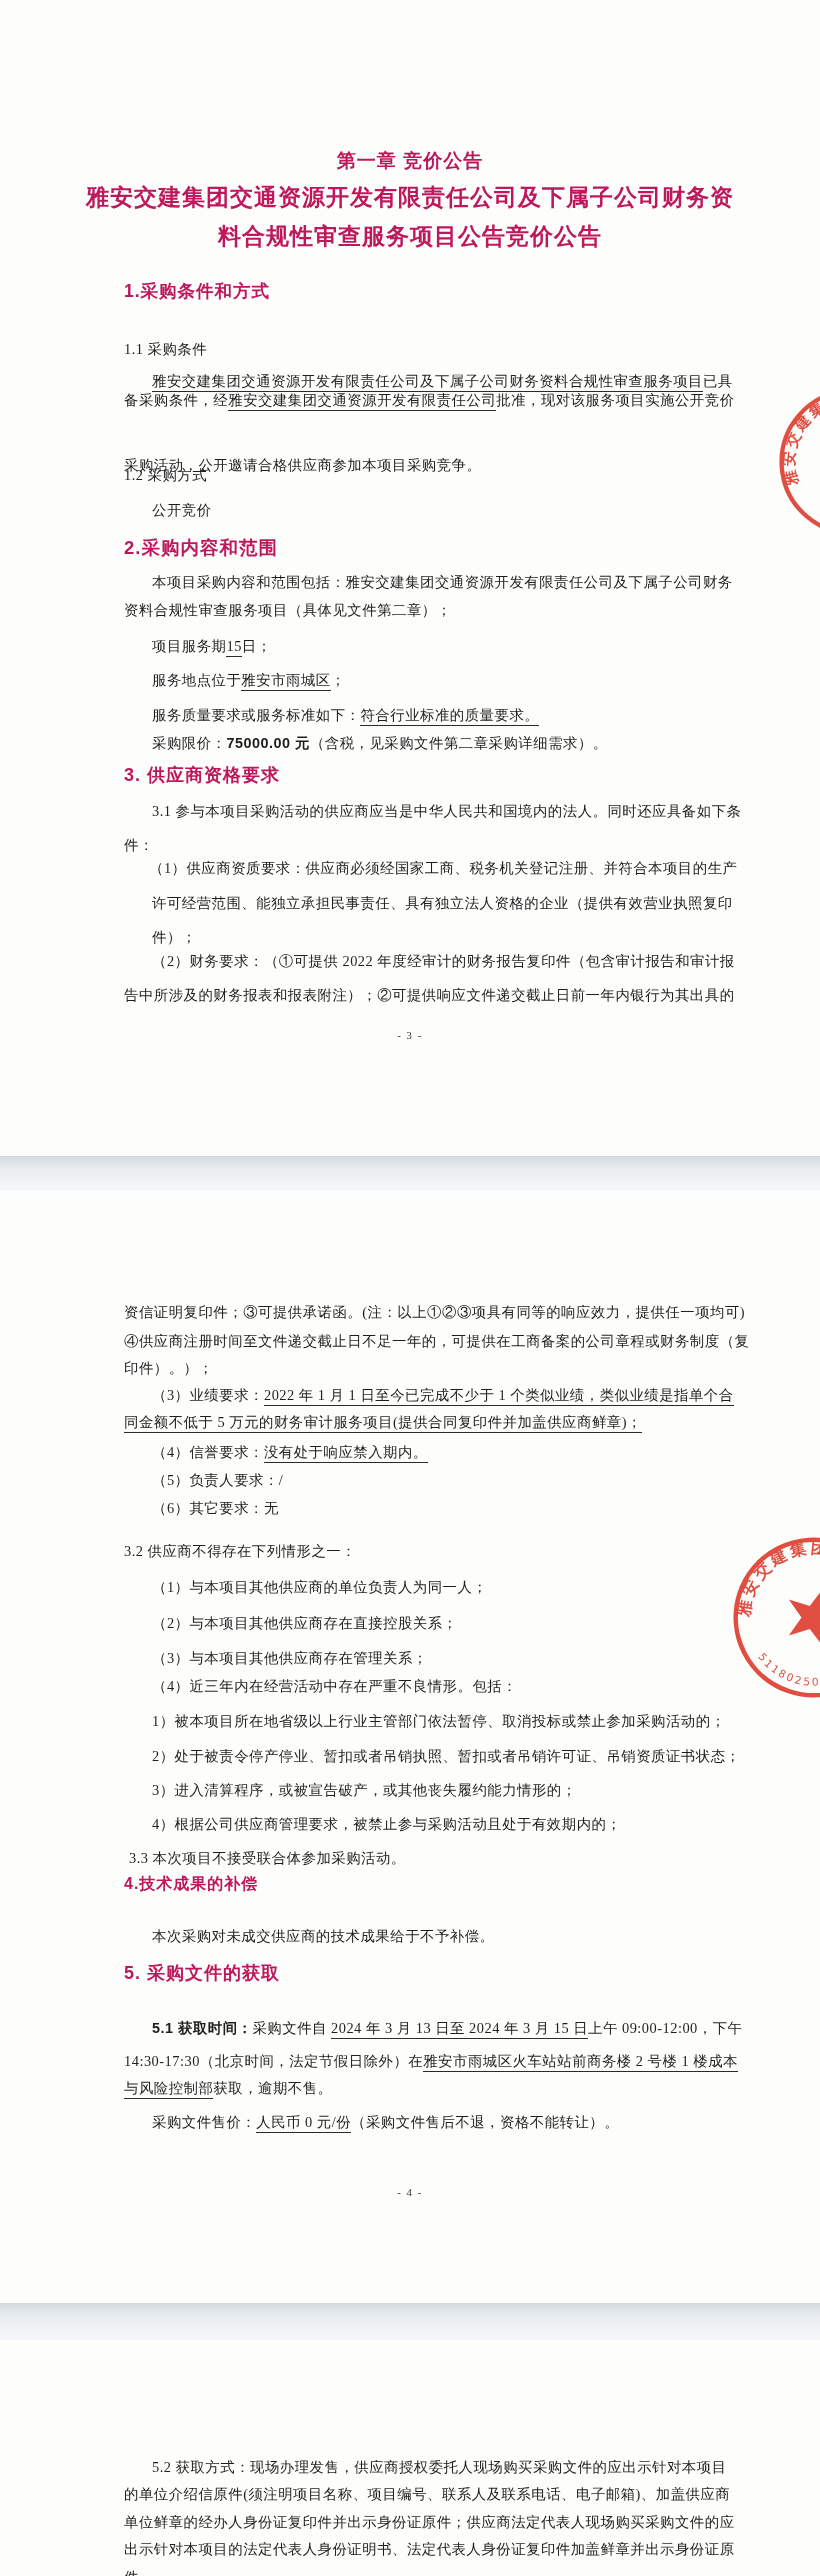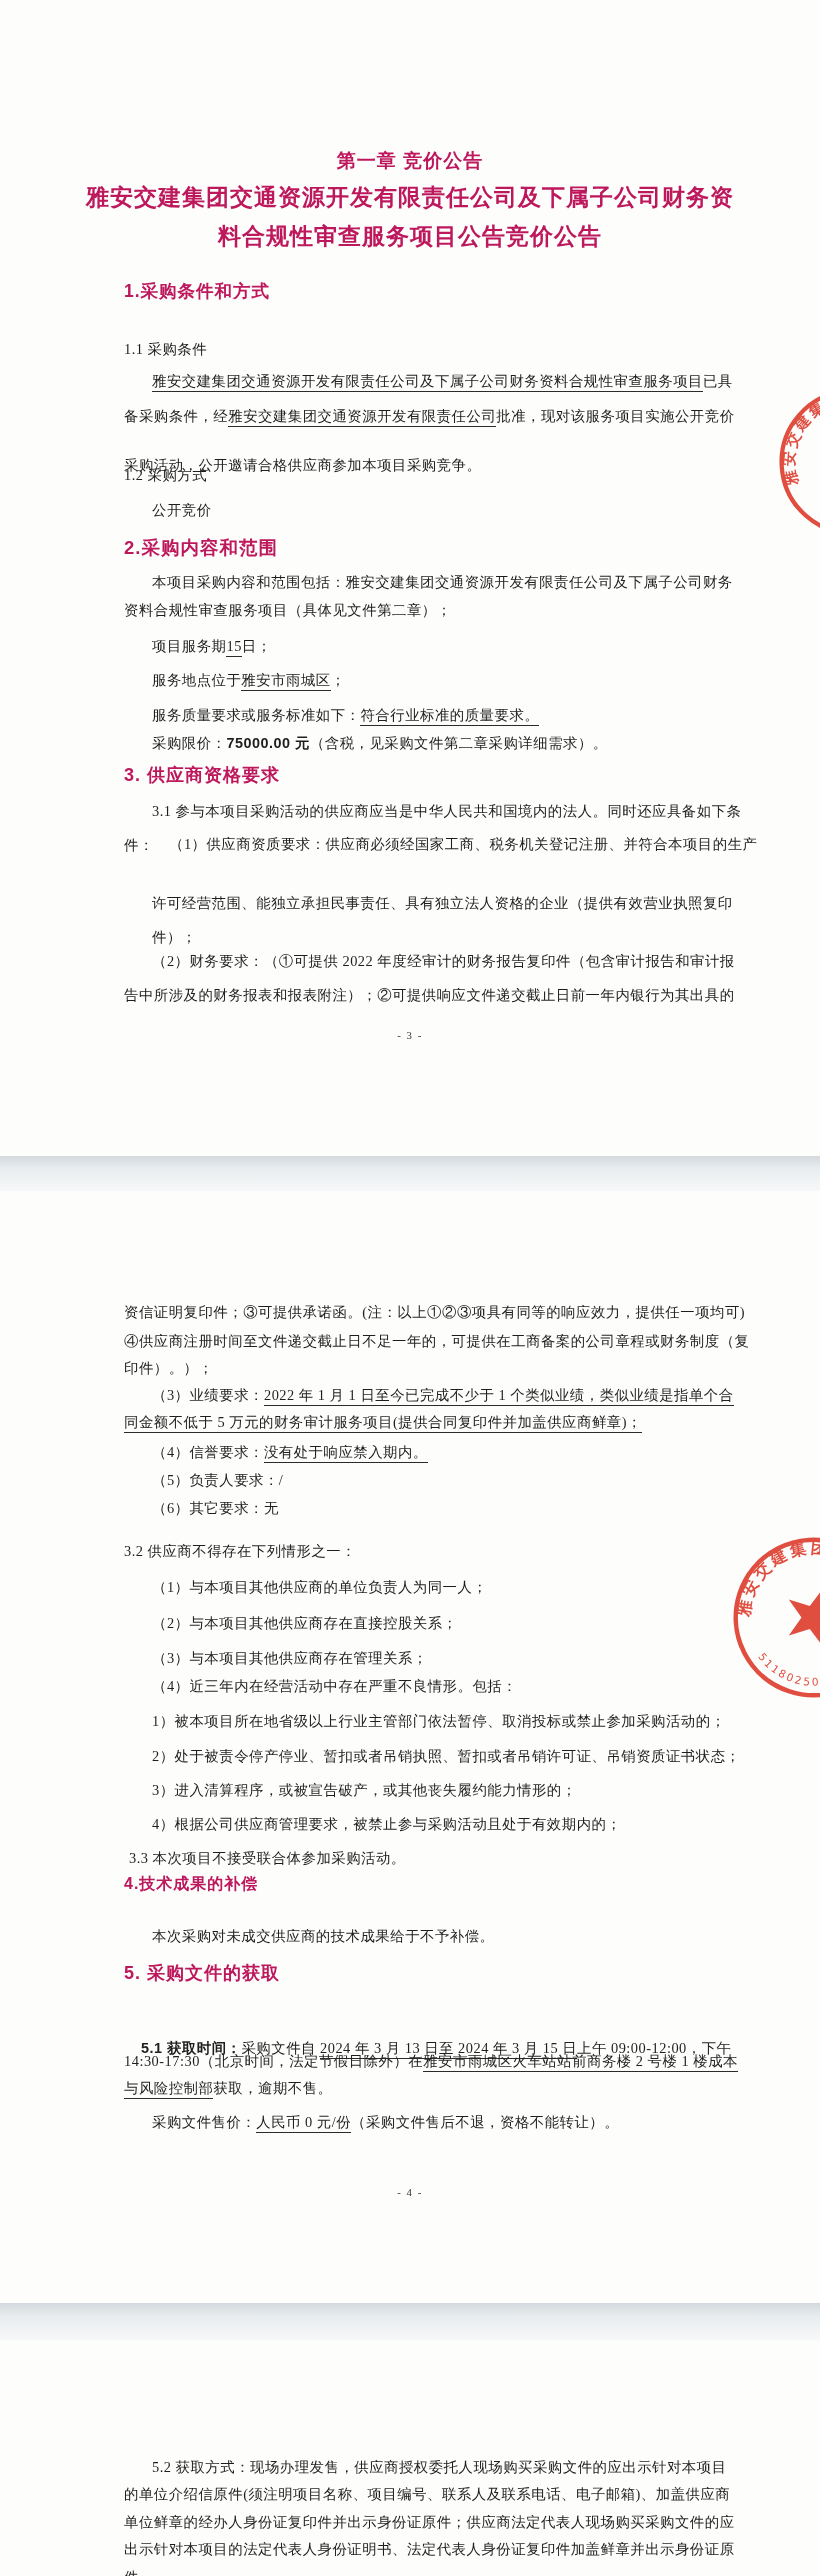--- a/index.html
+++ b/index.html
@@ -36,39 +36,39 @@
 <div id="page">
 
   <div class="line hd center" style="top:149px;font-size:19px;">第一章 竞价公告</div>
   <div class="line hd center" style="top:183px;font-size:23px;">雅安交建集团交通资源开发有限责任公司及下属子公司财务资</div>
   <div class="line hd center" style="top:222px;font-size:23px;">料合规性审查服务项目公告竞价公告</div>
 
   <div class="line hd" style="left:124px;top:281px;font-size:17.5px;">1.采购条件和方式</div>
   <div class="line" style="left:124px;top:340px;">1.1 采购条件</div>
 
   <div class="line" style="left:152px;top:372px;"><span class="u">雅安交建集团交通资源开发有限责任公司及下属子公司财务资料合规性审查服务项目</span><span>已具</span></div>
-  <div class="line" style="left:124px;top:407px;"><span>备采购条件，经</span><span class="u">雅安交建集团交通资源开发有限责任公司</span><span>批准，现对该服务项目实施公开竞价</span></div>
+  <div class="line" style="left:124px;top:391px;"><span>备采购条件，经</span><span class="u">雅安交建集团交通资源开发有限责任公司</span><span>批准，现对该服务项目实施公开竞价</span></div>
   <div class="line" style="left:124px;top:456px;text-align:right;">采购活动，公开邀请合格供应商参加本项目采购竞争。</div>
 
   <div class="line" style="left:124px;top:466px;">1.2 采购方式</div>
   <div class="line" style="left:152px;top:501px;">公开竞价</div>
 
   <div class="line hd" style="left:124px;top:536px;font-size:18.5px;">2.采购内容和范围</div>
   <div class="line" style="left:152px;top:573px;">本项目采购内容和范围包括：雅安交建集团交通资源开发有限责任公司及下属子公司财务</div>
   <div class="line" style="left:124px;top:601px;">资料合规性审查服务项目（具体见文件第二章）；</div>
 
   <div class="line" style="left:152px;top:637px;"><span>项目服务期</span><span class="u">15</span><span>日；</span></div>
   <div class="line" style="left:152px;top:671px;"><span>服务地点位于</span><span class="u">雅安市雨城区</span><span>；</span></div>
   <div class="line" style="left:152px;top:706px;"><span>服务质量要求或服务标准如下：</span><span class="u">符合行业标准的质量要求。</span></div>
   <div class="line" style="left:152px;top:734px;"><span>采购限价：</span><span class="b">75000.00 元</span><span>（含税，见采购文件第二章采购详细需求）。</span></div>
 
   <div class="line hd" style="left:124px;top:764px;font-size:18px;">3. 供应商资格要求</div>
   <div class="line" style="left:152px;top:802px;">3.1 参与本项目采购活动的供应商应当是中华人民共和国境内的法人。同时还应具备如下条</div>
   <div class="line" style="left:124px;top:836px;">件：</div>
-  <div class="line" style="left:149px;top:835px;margin-left:20px;">（1）供应商资质要求：供应商必须经国家工商、税务机关登记注册、并符合本项目的生产</div>
+  <div class="line" style="left:149px;top:859px;">（1）供应商资质要求：供应商必须经国家工商、税务机关登记注册、并符合本项目的生产</div>
   <div class="line" style="left:152px;top:894px;">许可经营范围、能独立承担民事责任、具有独立法人资格的企业（提供有效营业执照复印</div>
   <div class="line" style="left:152px;top:928px;">件）；</div>
   <div class="line" style="left:152px;top:952px;">（2）财务要求：（①可提供 2022 年度经审计的财务报告复印件（包含审计报告和审计报</div>
   <div class="line" style="left:124px;top:986px;">告中所涉及的财务报表和报表附注）；②可提供响应文件递交截止日前一年内银行为其出具的</div>
 
   <div class="line footer center" style="top:1029px;">- 3 -</div>
 
   <div class="pagebreak" style="top:1156px;height:35px;"></div>
 
   <div class="line" style="left:124px;top:1303px;">资信证明复印件；③可提供承诺函。(注：以上①②③项具有同等的响应效力，提供任一项均可)</div>
@@ -87,21 +87,21 @@
   <div class="line" style="left:152px;top:1712px;">1）被本项目所在地省级以上行业主管部门依法暂停、取消投标或禁止参加采购活动的；</div>
   <div class="line" style="left:152px;top:1747px;">2）处于被责令停产停业、暂扣或者吊销执照、暂扣或者吊销许可证、吊销资质证书状态；</div>
   <div class="line" style="left:152px;top:1781px;">3）进入清算程序，或被宣告破产，或其他丧失履约能力情形的；</div>
   <div class="line" style="left:152px;top:1815px;">4）根据公司供应商管理要求，被禁止参与采购活动且处于有效期内的；</div>
   <div class="line" style="left:129px;top:1849px;">3.3 本次项目不接受联合体参加采购活动。</div>
 
   <div class="line hd" style="left:124px;top:1874px;font-size:16px;">4.技术成果的补偿</div>
   <div class="line" style="left:152px;top:1927px;">本次采购对未成交供应商的技术成果给于不予补偿。</div>
 
   <div class="line hd" style="left:124px;top:1962px;font-size:18px;">5. 采购文件的获取</div>
-  <div class="line" style="left:141px;top:2019px;margin-top:20px;"><span class="b">5.1 获取时间：</span><span>采购文件自 </span><span class="u">2024 年 3 月 13 日至 2024 年 3 月 15 日</span><span>上午 09:00-12:00，下午</span></div>
+  <div class="line" style="left:152px;top:2019px;"><span class="b">5.1 获取时间：</span><span>采购文件自 </span><span class="u">2024 年 3 月 13 日至 2024 年 3 月 15 日</span><span>上午 09:00-12:00，下午</span></div>
   <div class="line" style="left:124px;top:2052px;"><span>14:30-17:30（北京时间，法定节假日除外）在</span><span class="u">雅安市雨城区火车站站前商务楼 2 号楼 1 楼成本</span></div>
   <div class="line" style="left:124px;top:2079px;text-align:center;"><span class="u">与风险控制部</span><span>获取，逾期不售。</span></div>
   <div class="line" style="left:152px;top:2113px;"><span>采购文件售价：</span><span class="u">人民币 0 元/份</span><span>（采购文件售后不退，资格不能转让）。</span></div>
 
   <div class="line footer center" style="top:2186px;">- 4 -</div>
 
   <div class="pagebreak" style="top:2303px;height:37px;"></div>
 
   <div class="line" style="left:152px;top:2458px;">5.2 获取方式：现场办理发售，供应商授权委托人现场购买采购文件的应出示针对本项目</div>
   <div class="line" style="left:124px;top:2485px;">的单位介绍信原件(须注明项目名称、项目编号、联系人及联系电话、电子邮箱)、加盖供应商</div>

